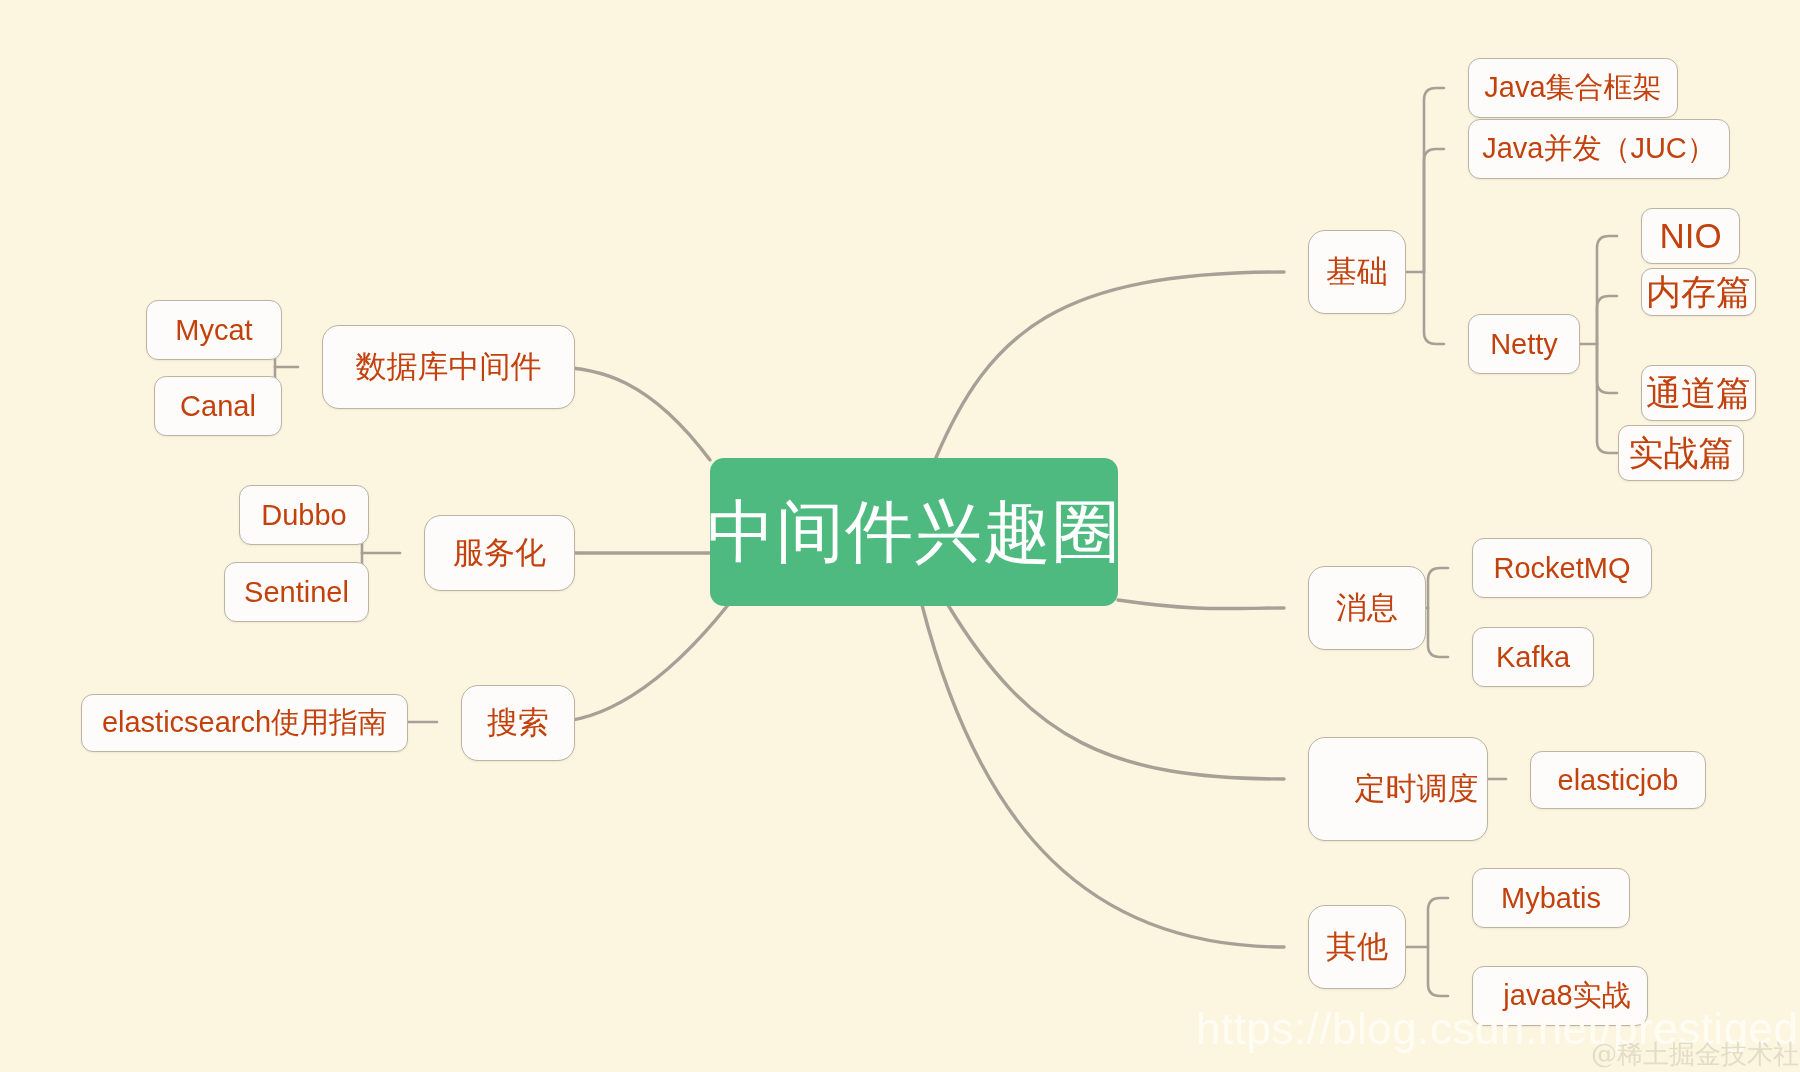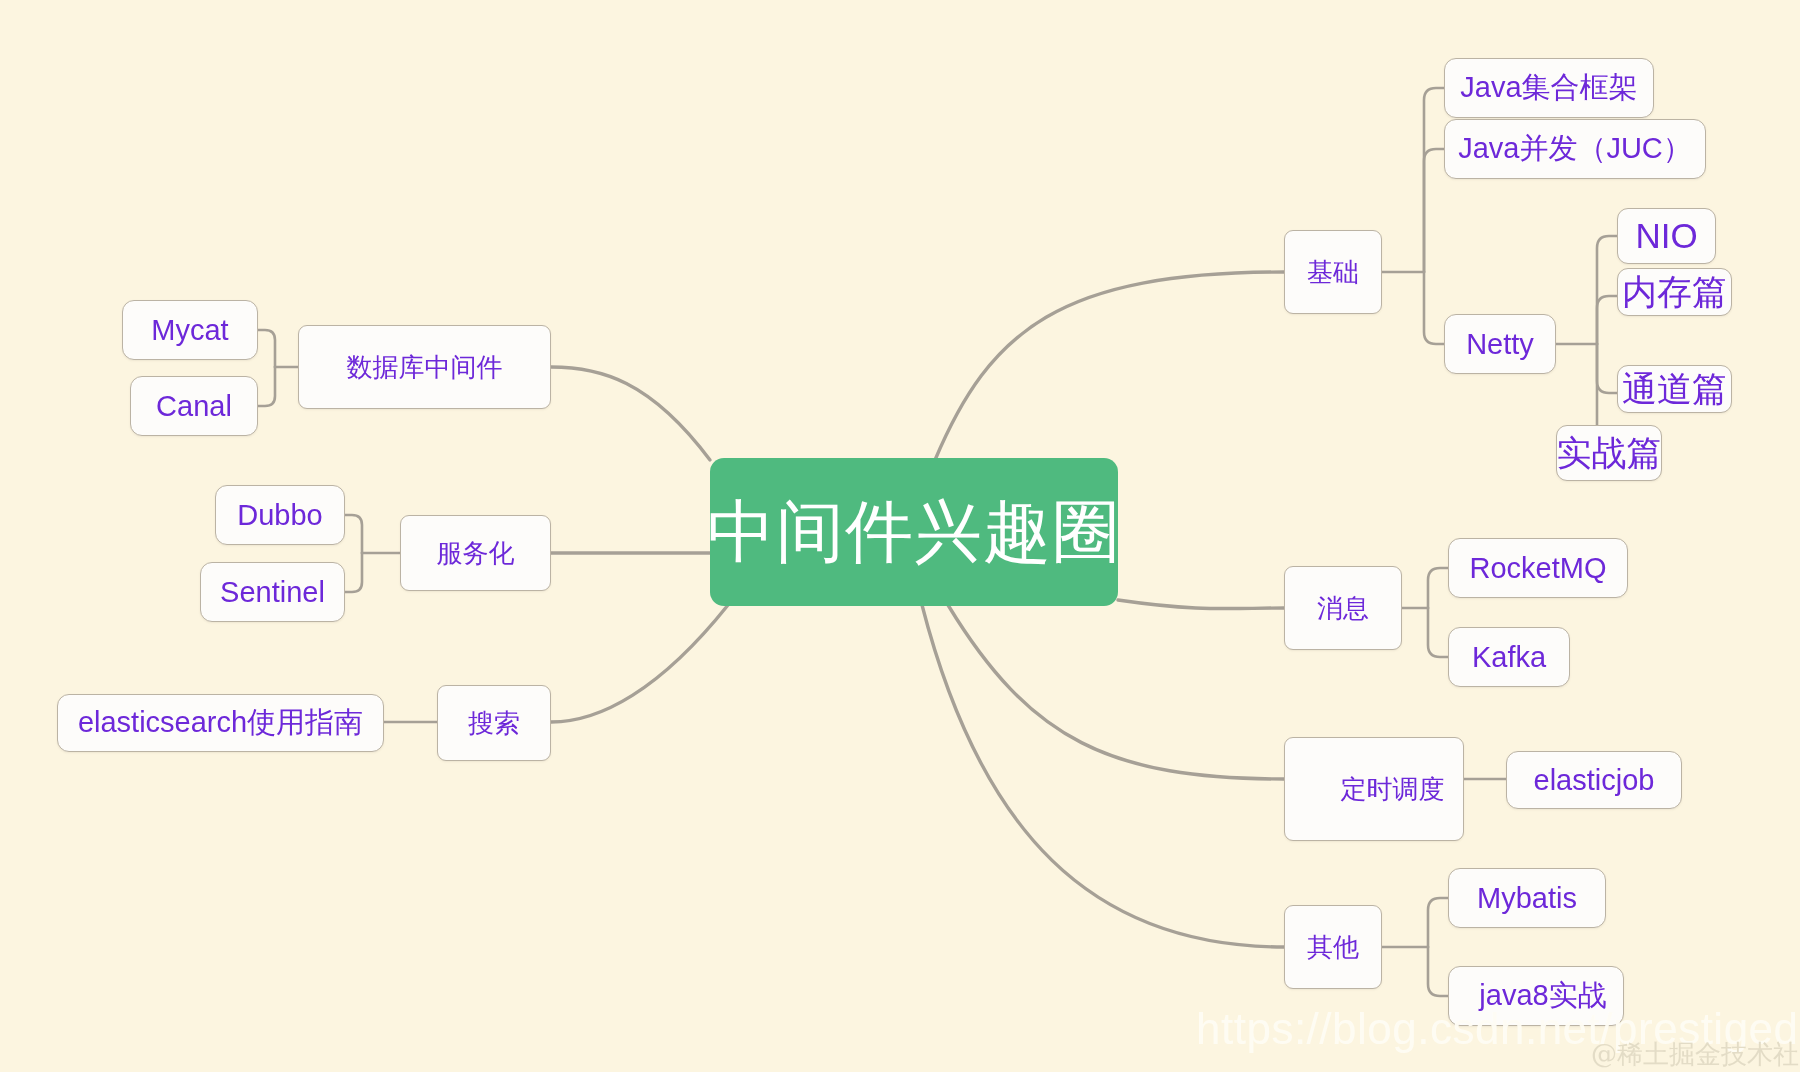--- a/index.html
+++ b/index.html
@@ -30,27 +30,28 @@
   }
   .node {
     position: absolute;
     box-sizing: border-box;
     display: flex;
     align-items: center;
     justify-content: center;
     background: #fdfcfa;
     border: 1.6px solid #bbb3a4;
     border-radius: 12px;
-    color: #6d28d9;
+    color: #c2410c;
     white-space: nowrap;
     box-shadow: 0 1px 2px rgba(120,110,90,0.10);
+    margin-left: 24px;
   }
   .node.level1 {
-    font-size: 26px;
-    border-radius: 9px;
+    font-size: 31px;
+    border-radius: 17px;
   }
   .node.level2 {
     font-size: 29px;
     border-radius: 12px;
   }
   .node.level3 {
     font-size: 35px;
     border-radius: 11px;
   }
   .node-root {
@@ -182,24 +183,24 @@
   </div>
   <div class="node level2" style="left:1444px; top:314px; width:112px; height:60px;">
     <span>Netty</span>
   </div>
   <div class="node level3" style="left:1617px; top:208px; width:99px; height:56px;">
     <span>NIO</span>
   </div>
   <div class="node level3" style="left:1617px; top:268px; width:115px; height:48px;">
     <span>内存篇</span>
   </div>
-  <div class="node level3" style="left:1617px; top:365px; width:115px; height:48px;">
+  <div class="node level3" style="left:1617px; top:365px; width:115px; height:56px;">
     <span>通道篇</span>
   </div>
-  <div class="node level3" style="left:1556px; top:425px; width:106px; height:56px;">
+  <div class="node level3" style="left:1594px; top:425px; width:126px; height:56px;">
     <span>实战篇</span>
   </div>
 
   <div class="node level1" style="left:1284px; top:566px; width:118px; height:84px;">
     <span>消息</span>
   </div>
   <div class="node level2" style="left:1448px; top:538px; width:180px; height:60px;">
     <span>RocketMQ</span>
   </div>
   <div class="node level2" style="left:1448px; top:627px; width:122px; height:60px;">

